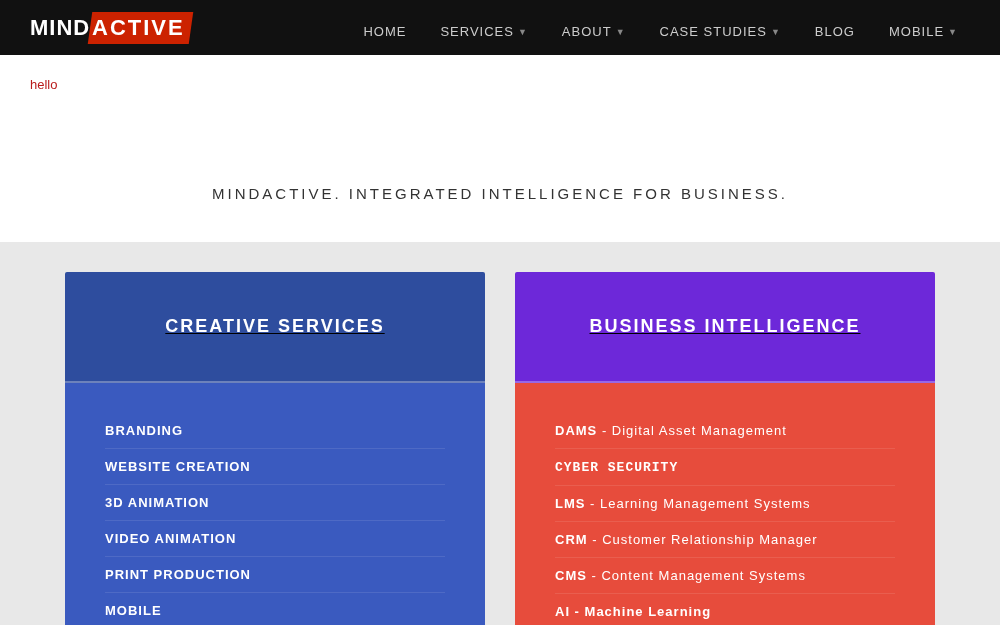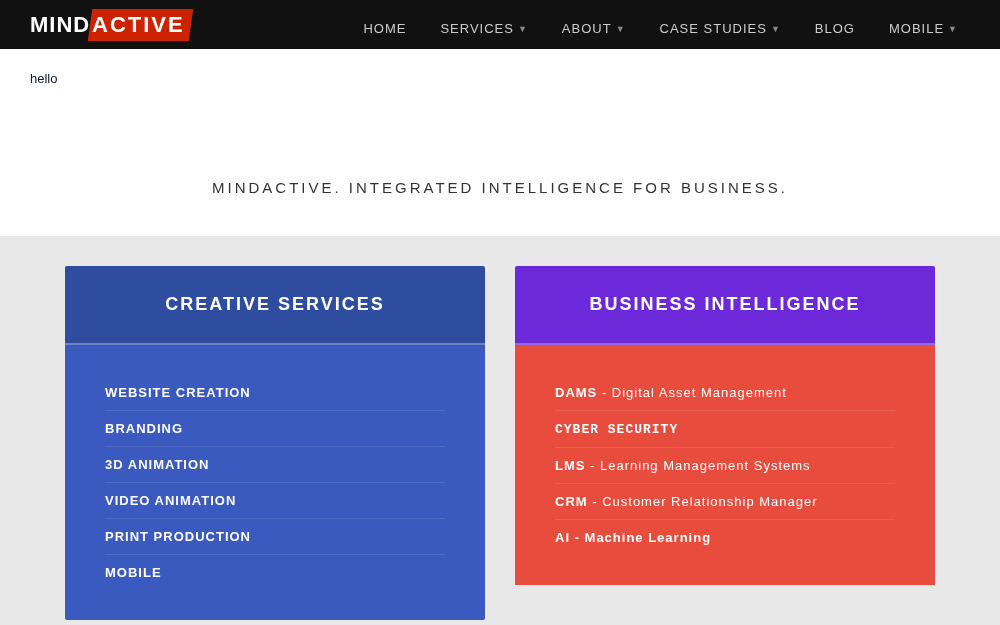--- a/index.html
+++ b/index.html
@@ -3,21 +3,21 @@
   <meta charset="utf-8">
   <style>
     * { margin: 0; padding: 0; box-sizing: border-box; }
     body { font-family: Arial, sans-serif; background: #f0f0f0; width: 1000px; }
 
     
     nav {
       background: #111;
       display: flex;
       align-items: center;
-      height: 49px;
+      height: 55px;
       padding: 0 30px;
     }
     .nav-logo {
       display: flex;
       align-items: center;
       margin-right: auto;
     }
     .logo-mind {
       color: #fff;
       font-size: 22px;
@@ -47,21 +47,21 @@
     }
 
     
     .content-area {
       background: #fff;
       padding: 20px 30px;
       min-height: 70px;
     }
     .hello-text {
       font-size: 13px;
-      color: #0f172a;
+      color: #b91c1c;
     }
 
     
     .tagline-section {
       background: #fff;
       text-align: center;
       padding: 60px 20px 40px;
     }
     .tagline-text {
       font-size: 15px;
@@ -79,22 +79,23 @@
       justify-content: center;
     }
 
     
     .card {
       width: 420px;
       border-radius: 2px;
       overflow: hidden;
     }
     .card-header {
-      padding: 28px 20px;
+      padding: 44px 20px;
       text-align: center;
+      text-decoration: underline;
     }
     .card-header h2 {
       font-size: 18px;
       letter-spacing: 2px;
       font-weight: 600;
       color: #fff;
     }
     .card-body {
       padding: 30px 40px;
     }
@@ -225,38 +226,39 @@
 </div>
 
 <div class="cards-section">
 
   <div class="card card-creative">
     <div class="card-header">
       <h2>CREATIVE SERVICES</h2>
     </div>
     <div class="card-body">
       <ul>
+        <li>BRANDING</li>
         <li>WEBSITE CREATION</li>
-        <li>BRANDING</li>
         <li>3D ANIMATION</li>
         <li>VIDEO ANIMATION</li>
         <li>PRINT PRODUCTION</li>
         <li>MOBILE</li>
       </ul>
     </div>
   </div>
 
   <div class="card card-bi">
     <div class="card-header">
       <h2>BUSINESS INTELLIGENCE</h2>
     </div>
     <div class="card-body">
       <ul>
         <li><strong>DAMS</strong> - Digital Asset Management</li>
         <li class="cyber-security"><strong>CYBER SECURITY</strong></li>
         <li><strong>LMS</strong> - Learning Management Systems</li>
         <li><strong>CRM</strong> - Customer Relationship Manager</li>
+        <li><strong>CMS</strong> - Content Management Systems</li>
         <li class="ai-item"><strong>AI - Machine Learning</strong></li>
       </ul>
     </div>
   </div>
 
 </div>
 
 </body></html>

